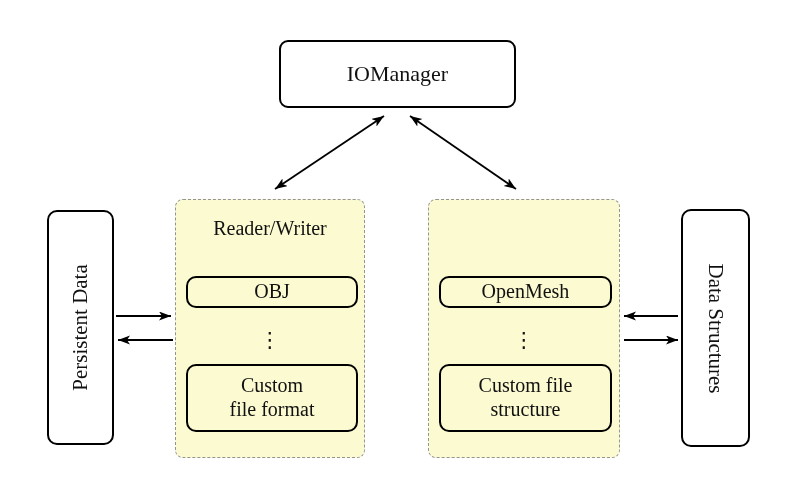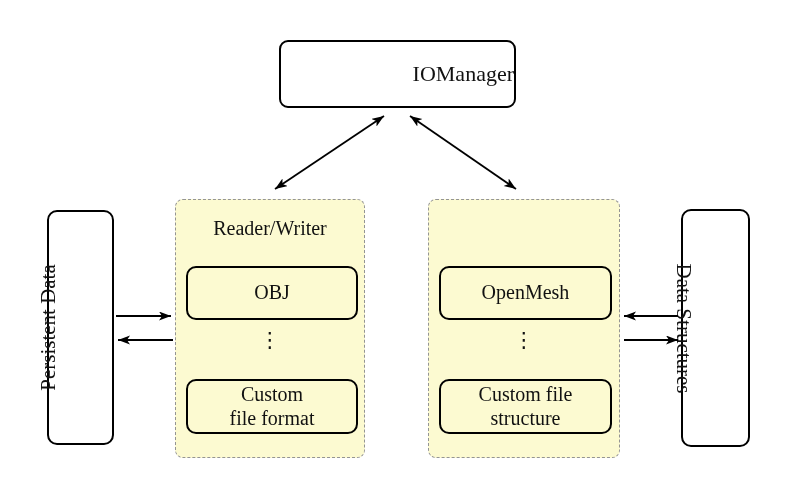--- a/index.html
+++ b/index.html
@@ -12,21 +12,21 @@
   *{margin:0;padding:0;box-sizing:border-box;}
   html,body{width:800px;height:489px;background:var(--background);overflow:hidden;}
   body{font-family:"Liberation Serif","DejaVu Serif",serif;color:#111;}
   .canvas{position:relative;width:800px;height:489px;background:var(--background);}
 
   .node{
     position:absolute;
     border:2.5px solid var(--line);
     border-radius:9px;
     background:var(--node-fill);
-    display:flex;align-items:center;justify-content:flex-end;
+    display:flex;align-items:center;justify-content:center;
     text-align:center;
   }
   .manager{left:279px;top:40px;width:237px;height:68px;font-size:22px;}
 
   .side-box{border-radius:10px;}
   .side-left{left:47px;top:210px;width:67px;height:235px;}
   .side-right{left:681px;top:209px;width:69px;height:238px;}
   .side-label{font-size:21px;white-space:nowrap;}
   .rot-ccw{transform:rotate(-90deg);}
   .rot-cw{transform:rotate(90deg);}
@@ -48,22 +48,22 @@
     position:absolute;left:10px;
     border:2.5px solid var(--line);
     border-radius:10px;
     background:transparent;
     display:flex;align-items:center;justify-content:center;
     text-align:center;font-size:20px;line-height:1.18;
     white-space:pre-line;
   }
   .panel-left .item{width:172px;}
   .panel-right .item{width:173px;}
-  .item-top{top:66px;height:54px;}
-  .item-bottom{top:179px;height:55px;}
+  .item-top{top:76px;height:32px;}
+  .item-bottom{top:164px;height:68px;}
   .vdots{
     position:absolute;left:0;right:0;top:130px;
     text-align:center;
     font-family:"DejaVu Sans",sans-serif;
     font-size:21px;line-height:1;color:#111;
   }
   svg.arrows{position:absolute;left:0;top:0;width:800px;height:489px;pointer-events:none;}
 </style>
 </head>
 <body>

